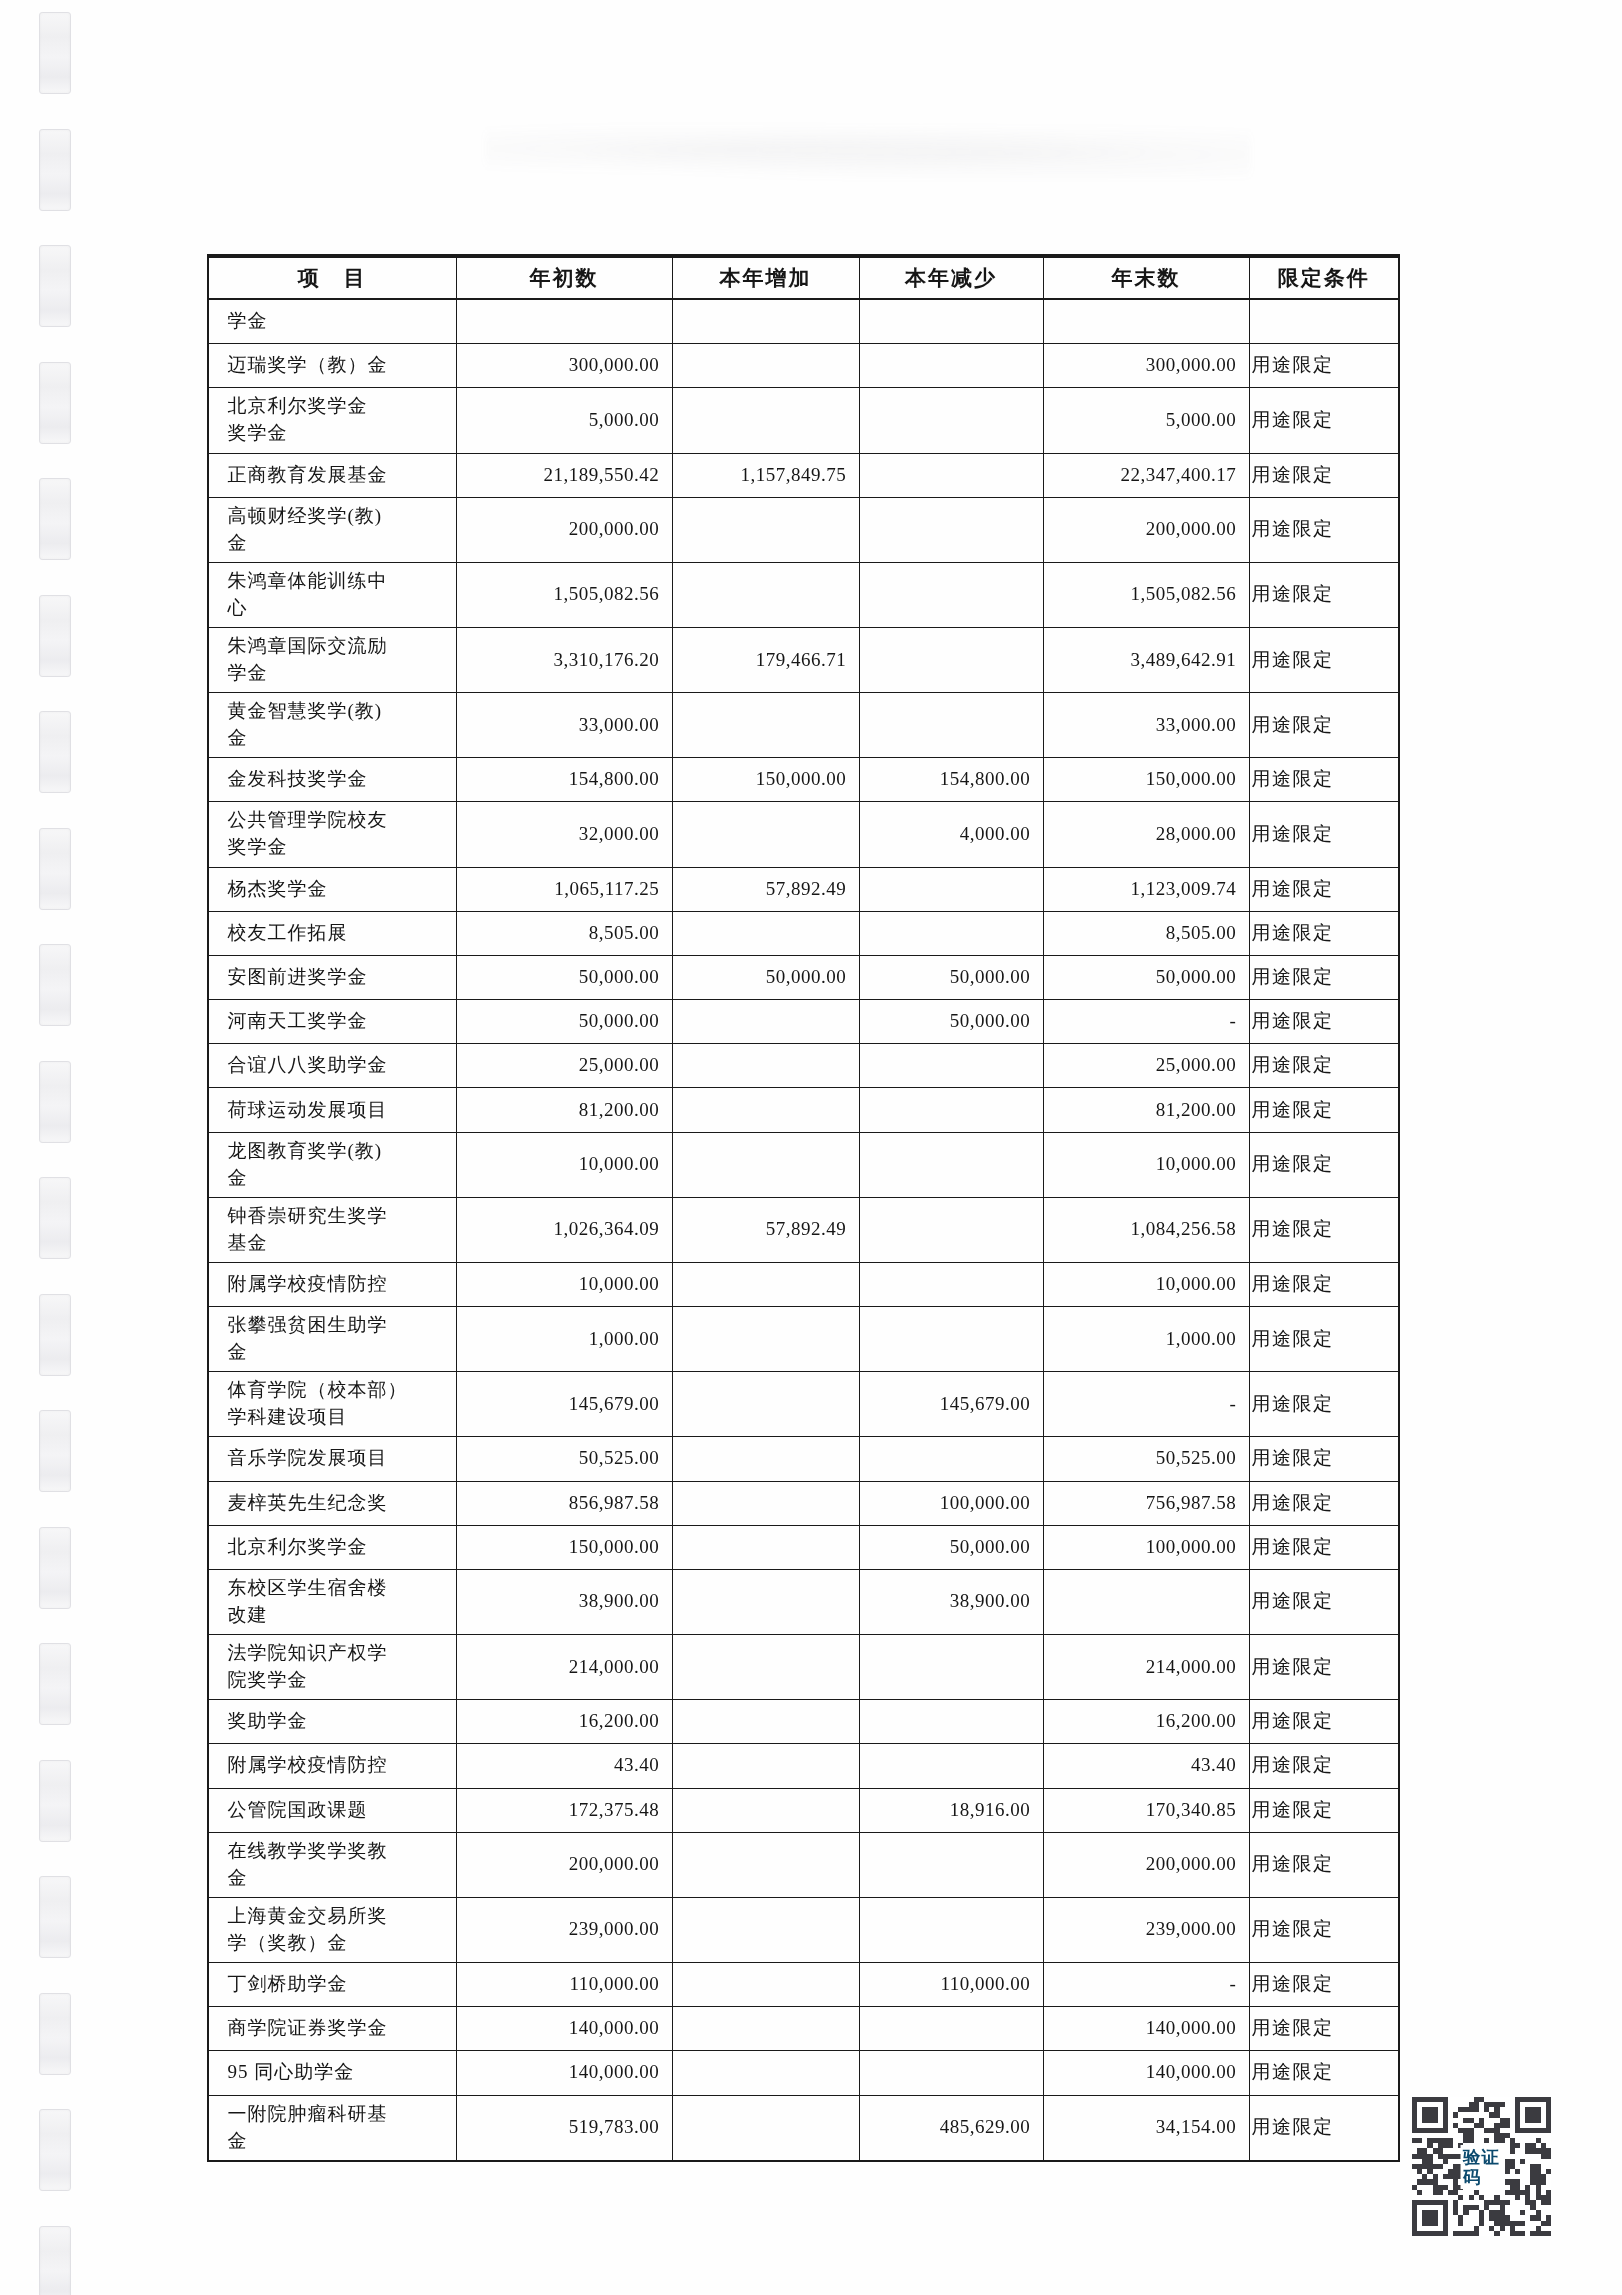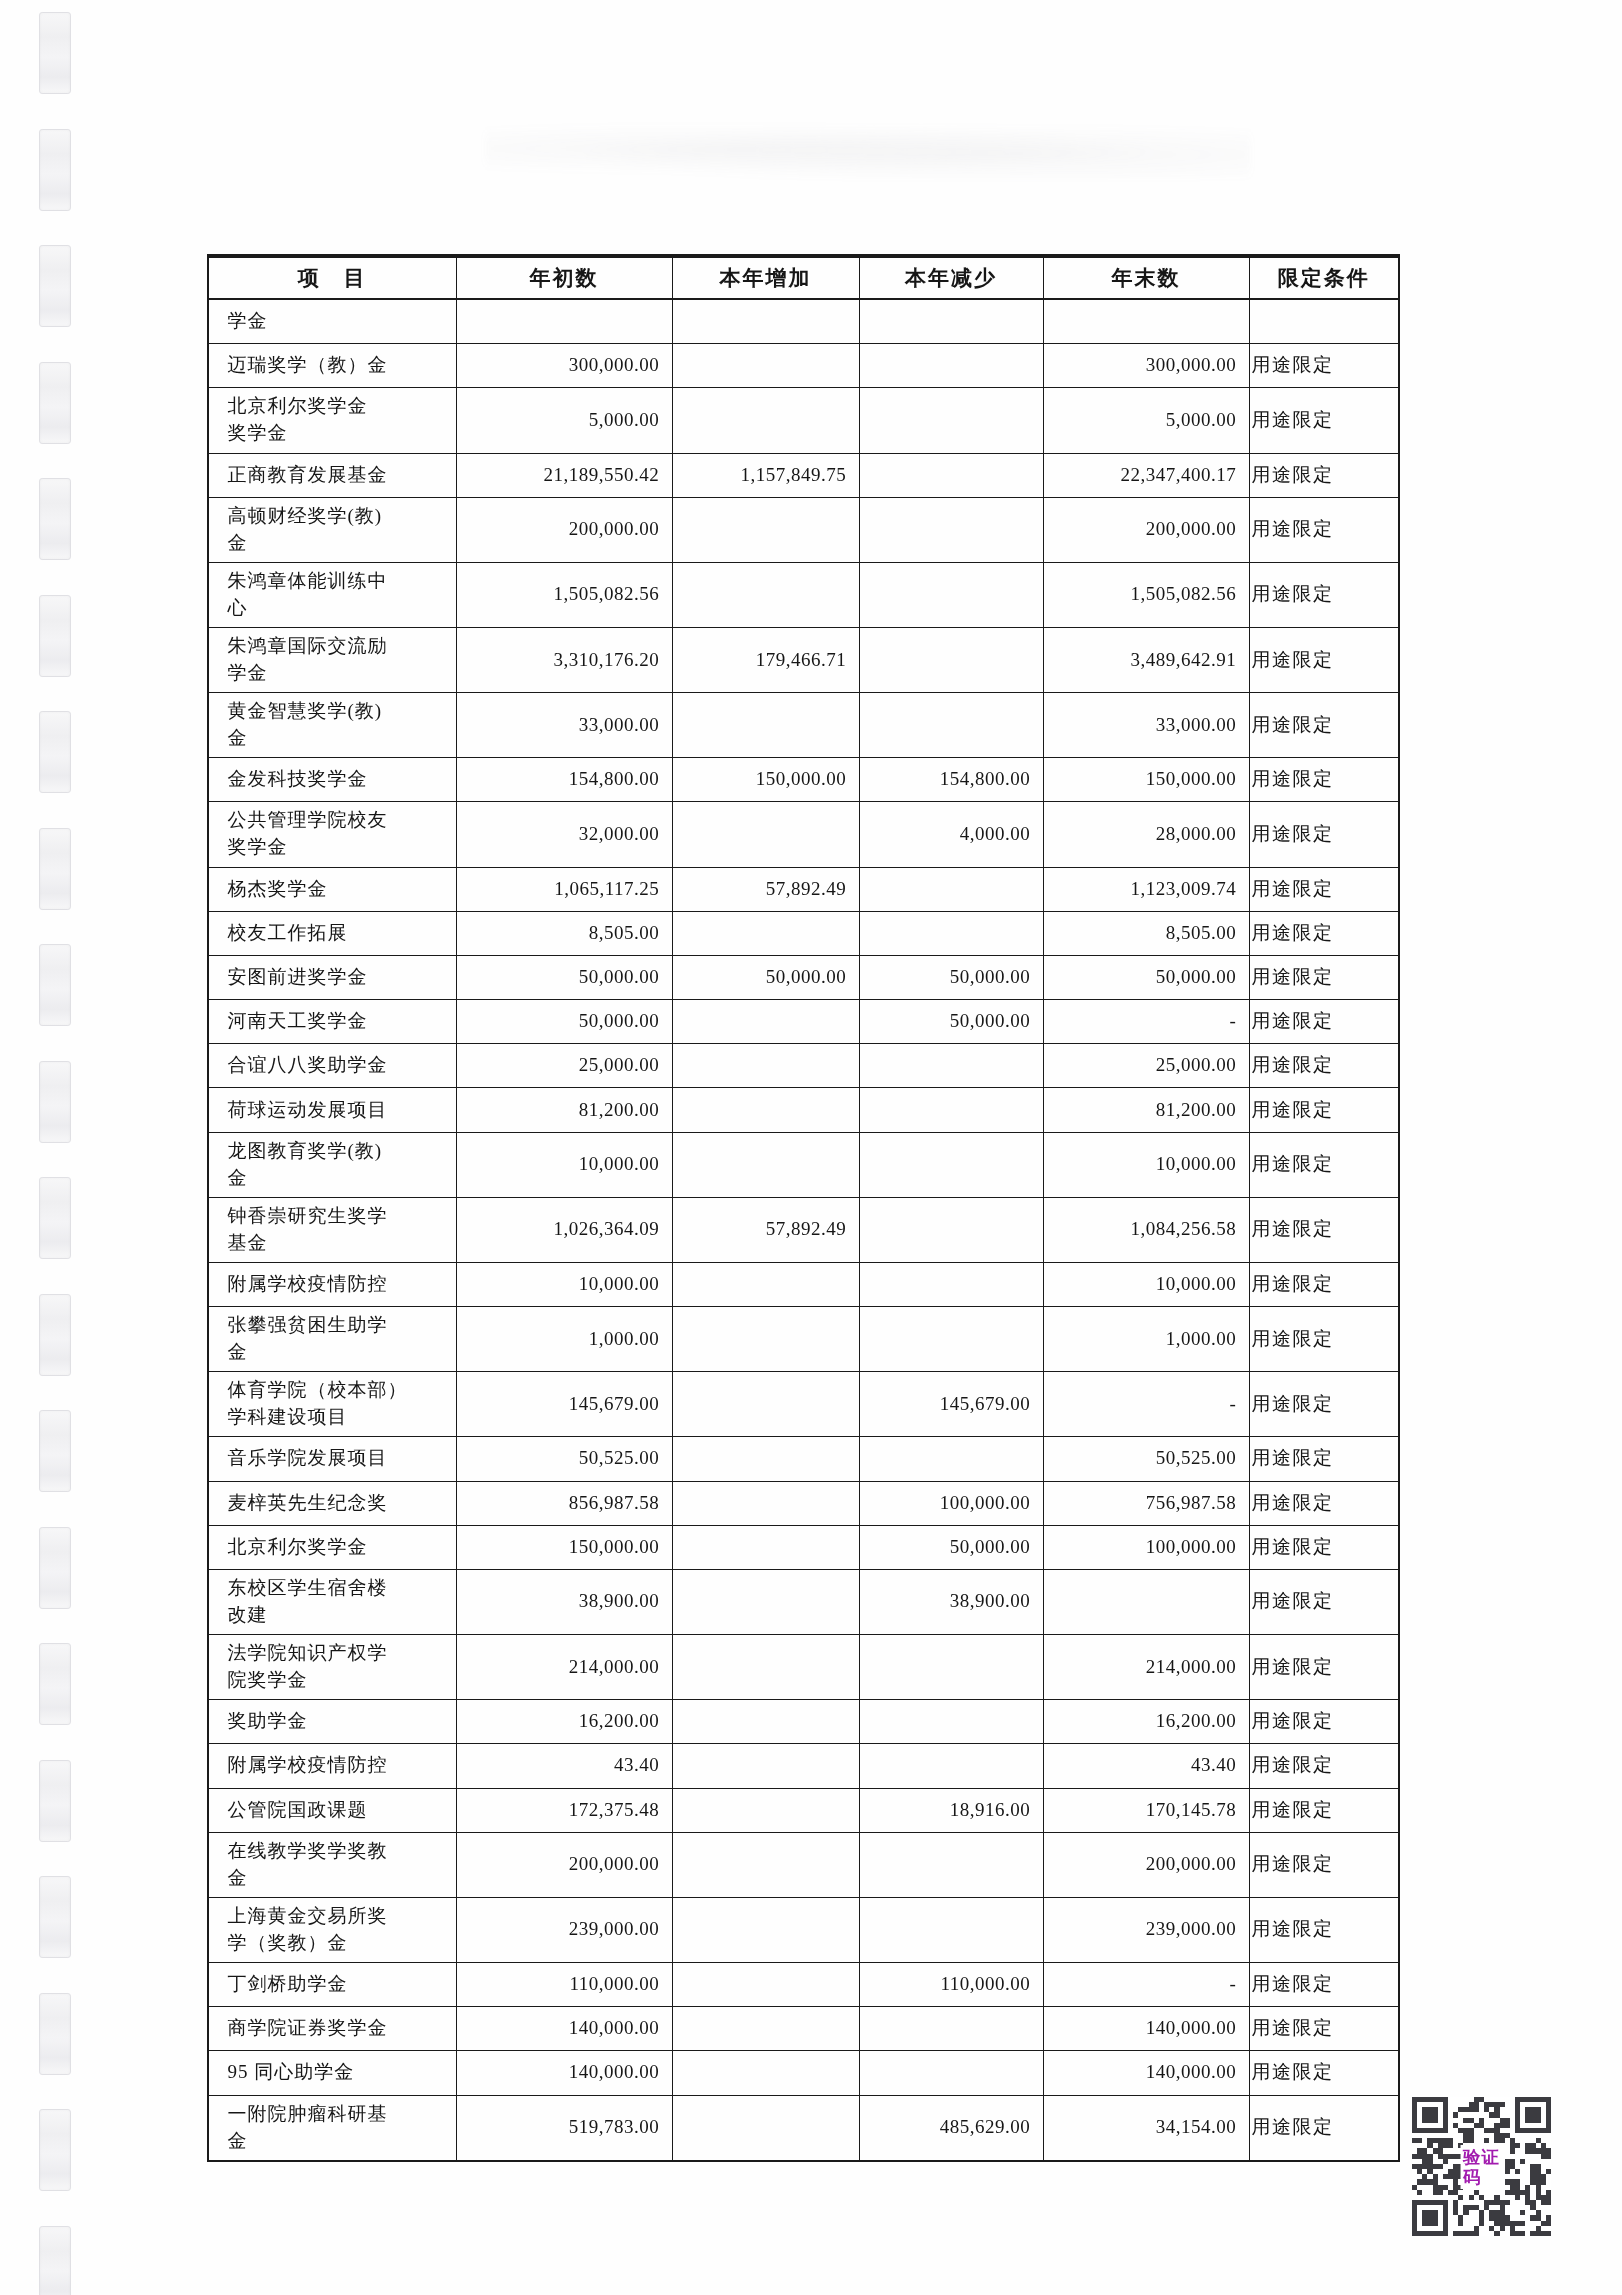--- a/index.html
+++ b/index.html
@@ -47,21 +47,21 @@
   }
   td.c-item{text-align:left;padding:5.1px 4.1px 5.1px 18.4px;white-space:pre-line;letter-spacing:1px;}
   td.c-num{text-align:right;padding:5.1px 12.3px 5.1px 4.1px;letter-spacing:0.5px;font-variant-numeric:tabular-nums;}
   td.c-restrict{text-align:left;letter-spacing:1.5px;padding:5.1px 2px;}
   
   .qr-wrap{position:absolute;left:1412px;top:2097px;width:139px;height:139px;}
   .qr-wrap svg{display:block;width:139px;height:139px;}
   .qr-label{
     position:absolute;left:50%;top:50%;transform:translate(-50%,-50%);
     background:#ffffff;padding:2px 3.1px;
-    font-size:17.4px;line-height:1.15;font-weight:bold;color:#a21caf;
+    font-size:17.4px;line-height:1.15;font-weight:bold;color:#0c4a6e;
     white-space:pre-line;text-align:left;letter-spacing:1px;
   }
 </style>
 </head>
 <body>
 
 <div id="holes-host">
     <div class="binder-hole" style="top: 12.3px;"></div>
     <div class="binder-hole" style="top: 129px;"></div>
     <div class="binder-hole" style="top: 245px;"></div>
@@ -340,21 +340,21 @@
     <td class="c-num"></td>
     <td class="c-num"></td>
     <td class="c-num">43.40</td>
     <td class="c-restrict">用途限定</td>
   </tr>
       <tr>
     <td class="c-item">公管院国政课题</td>
     <td class="c-num">172,375.48</td>
     <td class="c-num"></td>
     <td class="c-num">18,916.00</td>
-    <td class="c-num">170,145.78</td>
+    <td class="c-num">170,340.85</td>
     <td class="c-restrict">用途限定</td>
   </tr>
       <tr>
     <td class="c-item">在线教学奖学奖教
 金</td>
     <td class="c-num">200,000.00</td>
     <td class="c-num"></td>
     <td class="c-num"></td>
     <td class="c-num">200,000.00</td>
     <td class="c-restrict">用途限定</td>

